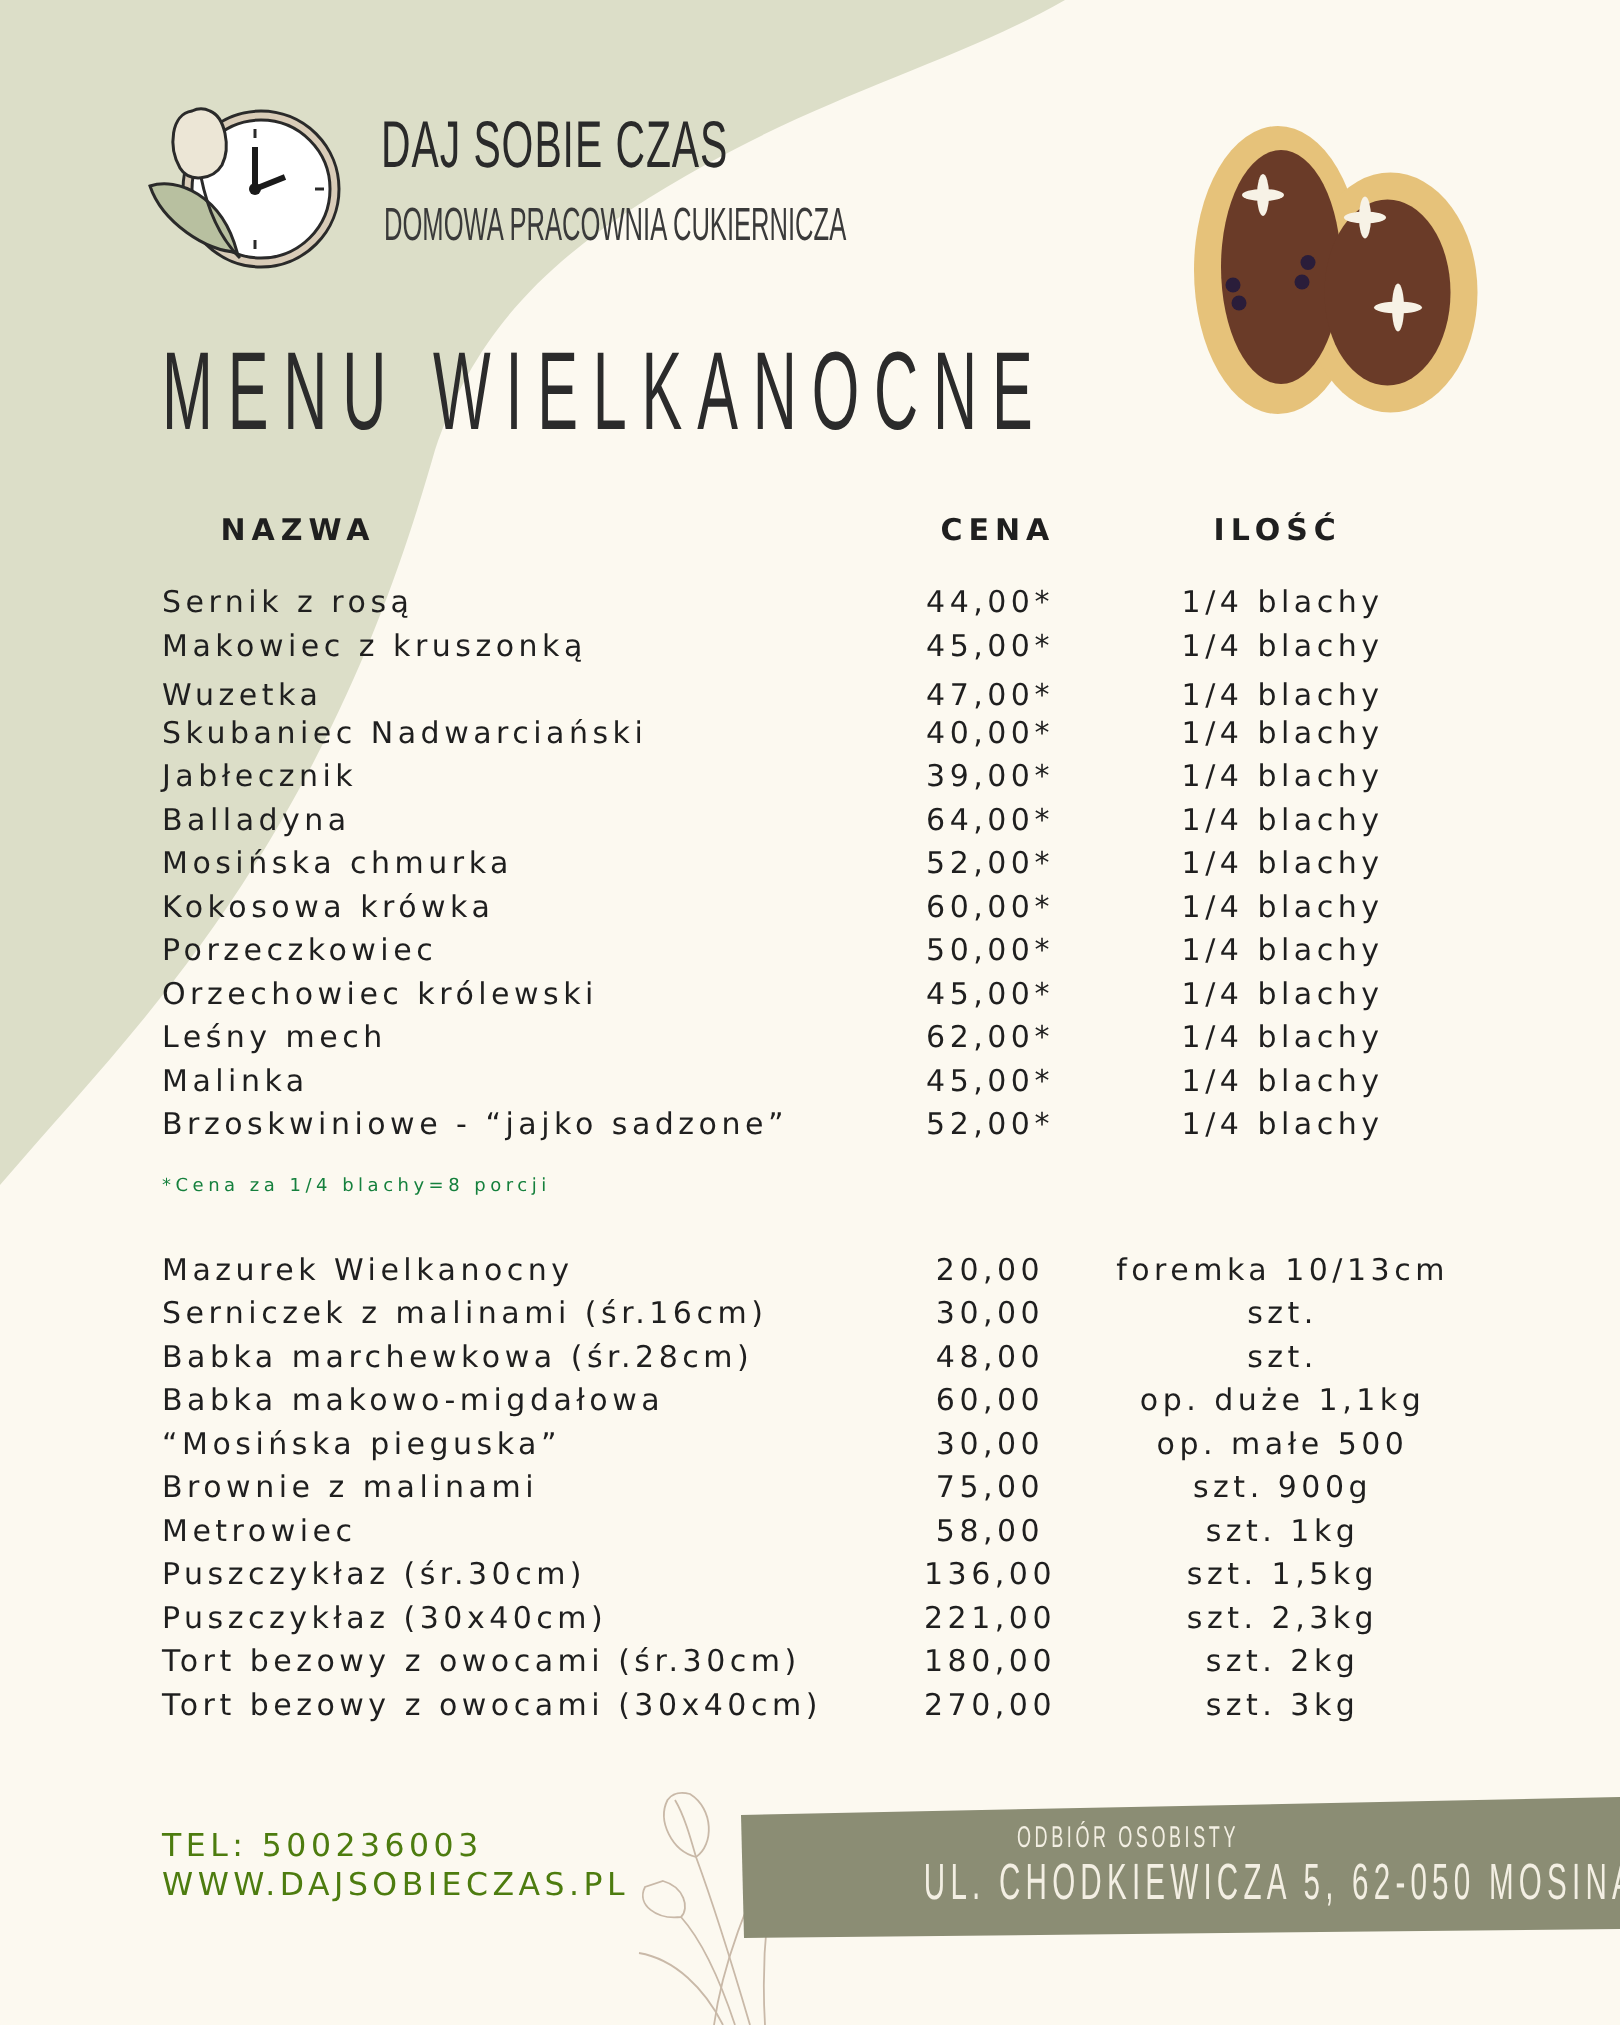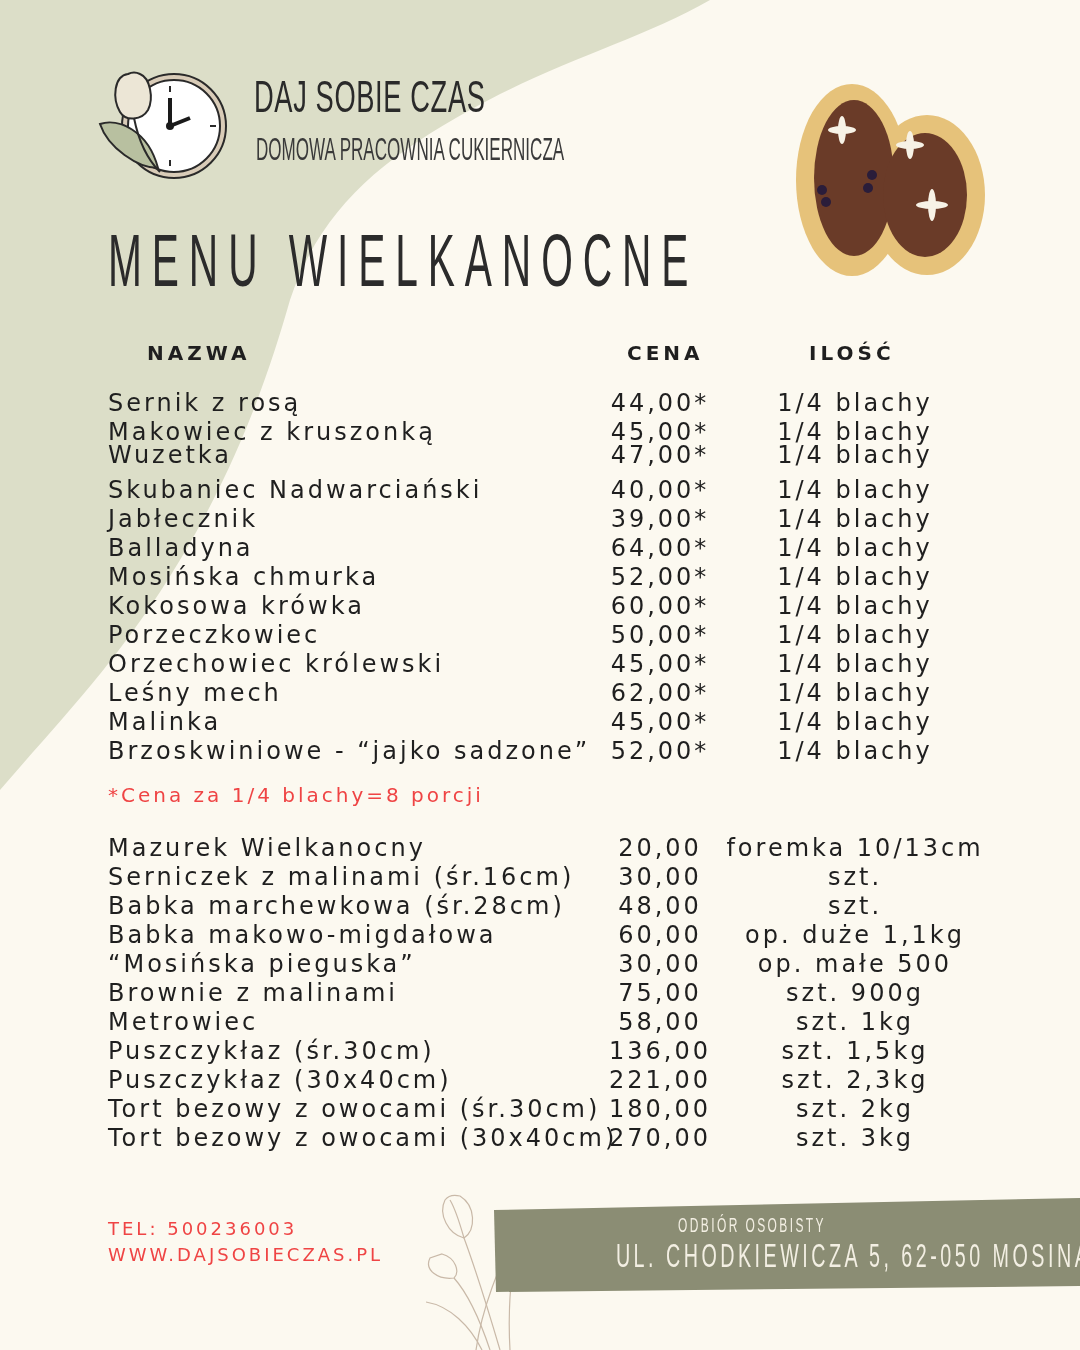--- a/index.html
+++ b/index.html
@@ -4,26 +4,26 @@
 <style>
   html, body { margin: 0; padding: 0; }
   body { width: 1080px; height: 1350px; position: relative; overflow: hidden; background: #fcf9f0; font-family: "DejaVu Sans", sans-serif; color: #1f1f1f; }
   .blob { position: absolute; left: 0; top: 0; width: 1080px; height: 1350px; }
   .logo { position: absolute; left: 98px; top: 68px; width: 132px; height: 116px; }
   .brand-title { position: absolute; left: 254px; top: 72px; font-family: "Liberation Sans Narrow", "Liberation Sans", sans-serif; font-size: 44px; letter-spacing: 1px; color: #2a2a2a; transform: scaleX(0.62); transform-origin: left top; white-space: nowrap; font-weight: 400; }
   .brand-sub { position: absolute; left: 256px; top: 132px; font-family: "Liberation Sans", sans-serif; font-size: 31px; color: #3a3a3a; transform: scaleX(0.55); transform-origin: left top; white-space: nowrap; }
   .menu-title { position: absolute; left: 108px; top: 218px; font-family: "Liberation Sans", sans-serif; font-size: 74px; letter-spacing: 18px; color: #2b2b2b; transform: scaleX(0.55); transform-origin: left top; white-space: nowrap; font-weight: 400; }
   .cake { position: absolute; left: 792px; top: 70px; width: 195px; height: 210px; }
   .hdr { position: absolute; top: 341px; font-size: 20px; font-weight: bold; letter-spacing: 4px; color: #1f1f1f; }
-  .row { position: absolute; left: 0; width: 1080px; height: 29px; font-size: 24px; letter-spacing: 3px; color: #1f1f1f; }
+  .row { position: absolute; left: 0; width: 1080px; height: 29px; font-size: 20px; letter-spacing: 3px; color: #1f1f1f; }
   .row .name { position: absolute; left: 108px; white-space: nowrap; }
   .row .price { position: absolute; left: 560px; width: 200px; text-align: center; white-space: nowrap; }
   .row .qty { position: absolute; left: 720px; width: 270px; text-align: center; white-space: nowrap; }
-  .note { position: absolute; left: 108px; top: 783px; font-size: 20px; letter-spacing: 3px; color: #ef4444; }
-  .contact { position: absolute; left: 108px; font-size: 18px; letter-spacing: 3px; color: #ef4444; font-weight: 500; }
+  .note { position: absolute; left: 108px; top: 783px; font-size: 12px; letter-spacing: 3px; color: #15803d; }
+  .contact { position: absolute; left: 108px; font-size: 21px; letter-spacing: 3px; color: #4d7c0f; font-weight: 500; }
   .band { position: absolute; left: 492px; top: 1196px; width: 588px; height: 96px; }
   .band-small { position: absolute; left: 492px; width: 520px; top: 1214px; text-align: center; color: #f3efe3; font-family: "Liberation Sans", sans-serif; font-size: 20px; letter-spacing: 4px; transform: scaleX(0.6); transform-origin: center top; white-space: nowrap; }
   .band-big { position: absolute; left: 492px; width: 590px; top: 1236px; text-align: center; color: #f3efe3; font-family: "Liberation Sans", sans-serif; font-size: 34px; letter-spacing: 6px; transform: scaleX(0.58); transform-origin: center top; white-space: nowrap; }
   .tulips { position: absolute; left: 420px; top: 1186px; width: 120px; height: 164px; }
 </style>
 </head>
 <body>
 
 <svg class="blob" viewBox="0 0 1080 1350">
   <path d="M0,0 L710,0 C640,40 560,60 470,110 C380,160 320,210 290,300 C270,370 240,460 180,560 C120,660 60,720 0,790 Z" fill="#dcdec8"></path>
@@ -77,21 +77,21 @@
     <div class="row" style="top: 389px;">
       <span class="name">Sernik z rosą</span>
       <span class="price">44,00*</span>
       <span class="qty">1/4 blachy</span>
     </div>
     <div class="row" style="top: 418px;">
       <span class="name">Makowiec z kruszonką</span>
       <span class="price">45,00*</span>
       <span class="qty">1/4 blachy</span>
     </div>
-    <div class="row" style="top: 441px;">
+    <div class="row" style="top: 451px;">
       <span class="name">Wuzetka</span>
       <span class="price">47,00*</span>
       <span class="qty">1/4 blachy</span>
     </div>
     <div class="row" style="top: 476px;">
       <span class="name">Skubaniec Nadwarciański</span>
       <span class="price">40,00*</span>
       <span class="qty">1/4 blachy</span>
     </div>
     <div class="row" style="top: 505px;">

